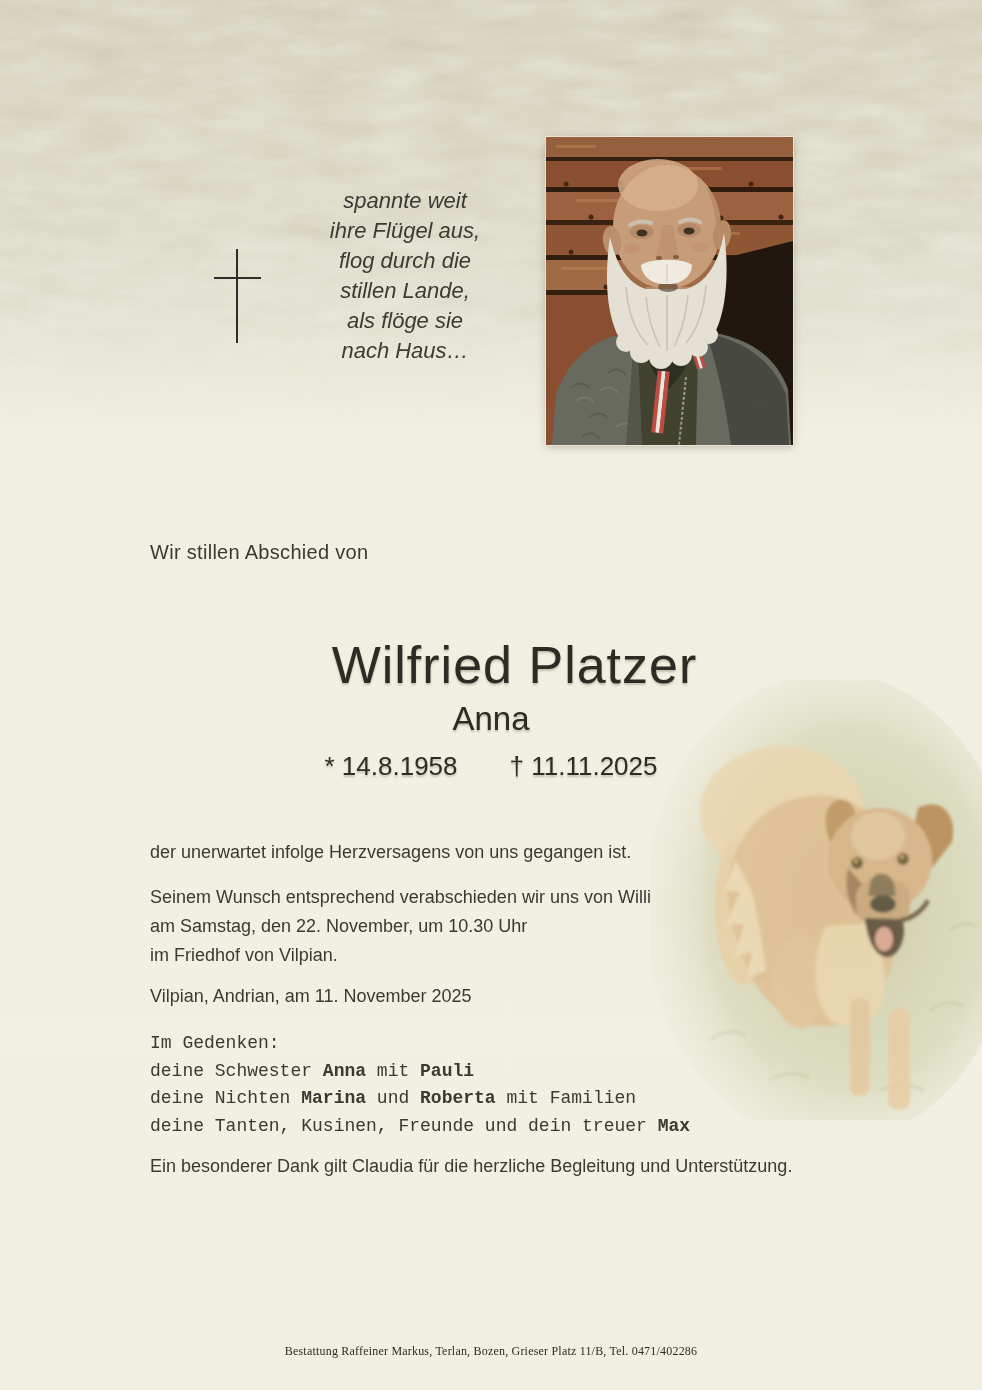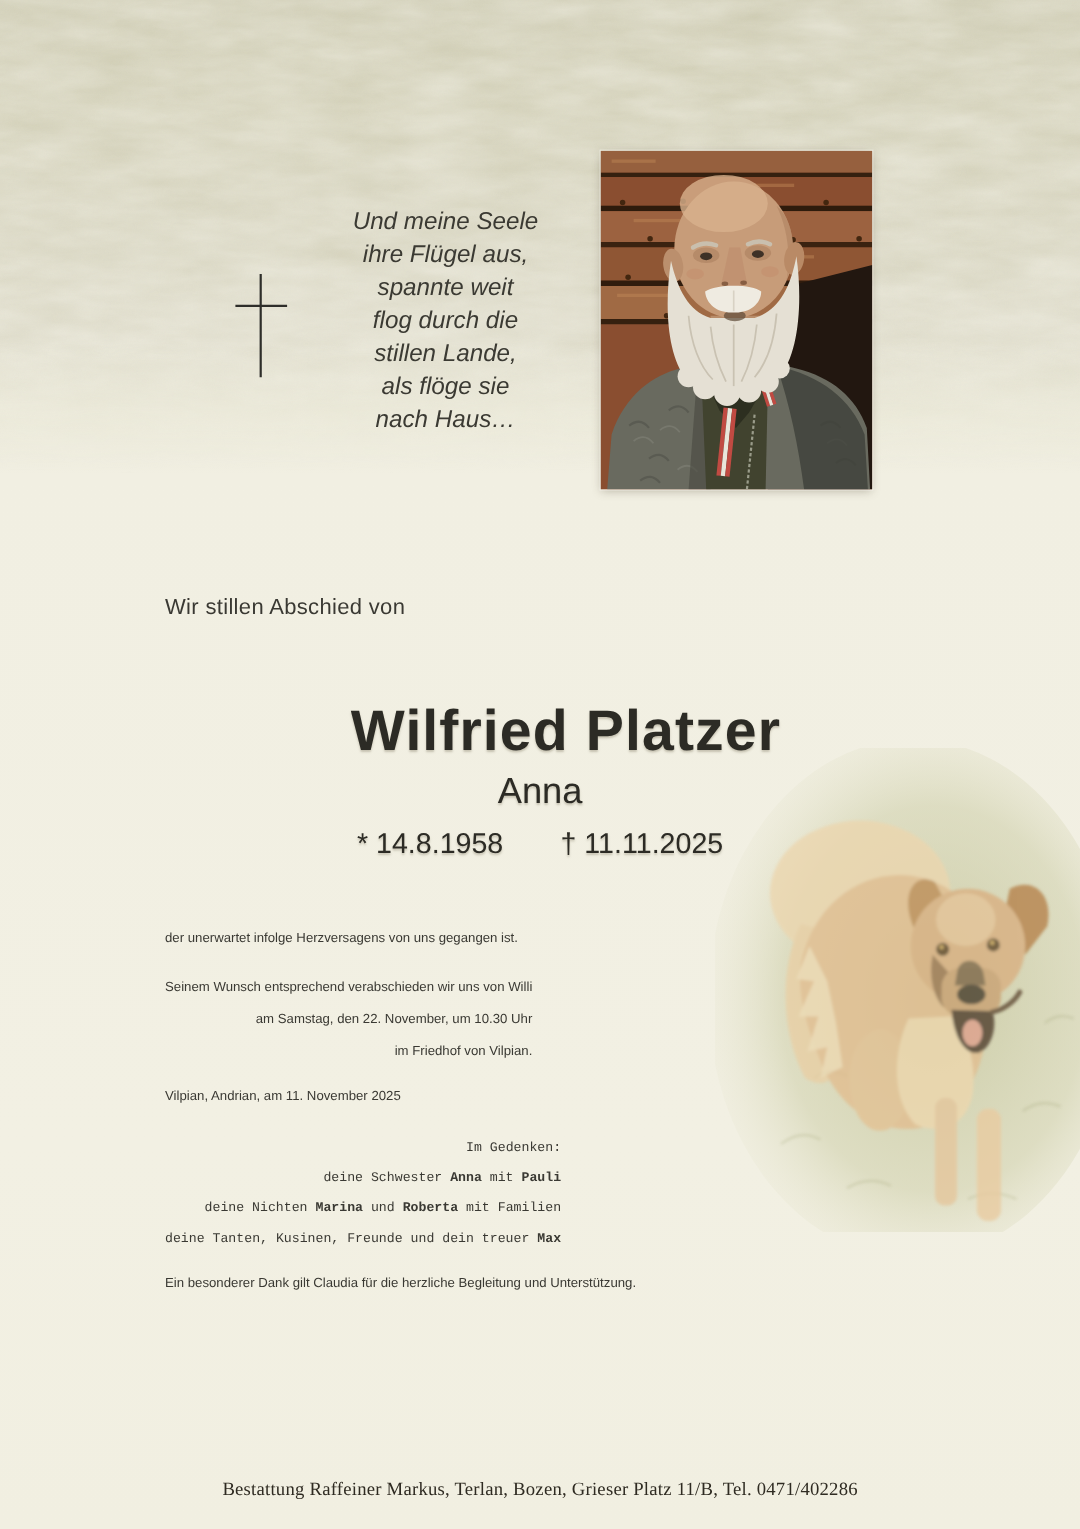--- a/index.html
+++ b/index.html
@@ -36,37 +36,37 @@
   .intro {
     position:absolute; left:150px; top:541px;
     font-size:20px; letter-spacing:.3px; color:#3a3933;
   }
 
   .namewrap {
     position:absolute; left:0; top:638px; width:982px;
     text-align:center; color:#2c2b25;
     text-shadow:0 2px 2px rgba(125,118,95,.38);
   }
-  .deceased-name { margin:0; font-size:52px; font-weight:700; letter-spacing:1px; line-height:1.05;padding-left:47px; }
+  .deceased-name { margin:0; font-size:52px; font-weight:400; letter-spacing:1px; line-height:1.05;padding-left:47px; }
   .nickname { font-size:33px; line-height:1; margin-top:9px; }
   .dates { margin-top:16px; font-size:26px; display:flex; justify-content:center; gap:52px;text-align:center; }
 
-  .para { position:absolute; left:150px; font-size:12px; line-height:29px; color:#3a3933; white-space:nowrap;text-align:right; }
+  .para { position:absolute; left:150px; font-size:18px; line-height:29px; color:#3a3933; white-space:nowrap; }
   .p-cause    { top:838px; }
   .p-farewell { top:883px; }
   .p-dateline { top:982px; }
   .p-remember { top:1030px; line-height:27.5px;font-family:Liberation Mono, monospace; }
   .p-thanks   { top:1152px; }
   .n { font-weight:700; }
 
   .footer {
     position:absolute; left:0; top:1344px; width:982px;
     text-align:center;
     font-family:"Liberation Serif", serif;
-    font-size:17px; letter-spacing:.2px; color:#2f2b22;
+    font-size:12px; letter-spacing:.2px; color:#2f2b22;
   }
 </style>
 </head>
 <body>
 
 <div class="page">
 
   <svg class="texture" width="982" height="430" viewBox="0 0 982 430">
     <defs>
       <filter id="fib1" x="0" y="0" width="100%" height="100%">
@@ -151,23 +151,22 @@
       <rect x="238" y="328" width="22" height="102" rx="10" fill="#e9cba0"></rect>
     </g>
   </svg>
 
   <svg class="cross" width="56" height="100" viewBox="0 0 56 100">
     <line x1="27" y1="3" x2="27" y2="97" stroke="#2e2e2a" stroke-width="2"></line>
     <line x1="4" y1="32" x2="51" y2="32" stroke="#2e2e2a" stroke-width="2"></line>
   </svg>
 
   <div class="poem">
-    <div>Und meine Seele</div>
+    <div>spannte weit</div>
     <div>ihre Flügel aus,</div>
-    <div>spannte weit</div>
     <div>flog durch die</div>
     <div>stillen Lande,</div>
     <div>als flöge sie</div>
     <div>nach Haus…</div>
   </div>
 
   <div class="portrait">
     <svg width="247" height="308" viewBox="0 0 247 308">
 
       <rect width="247" height="308" fill="#8a5033"></rect>

